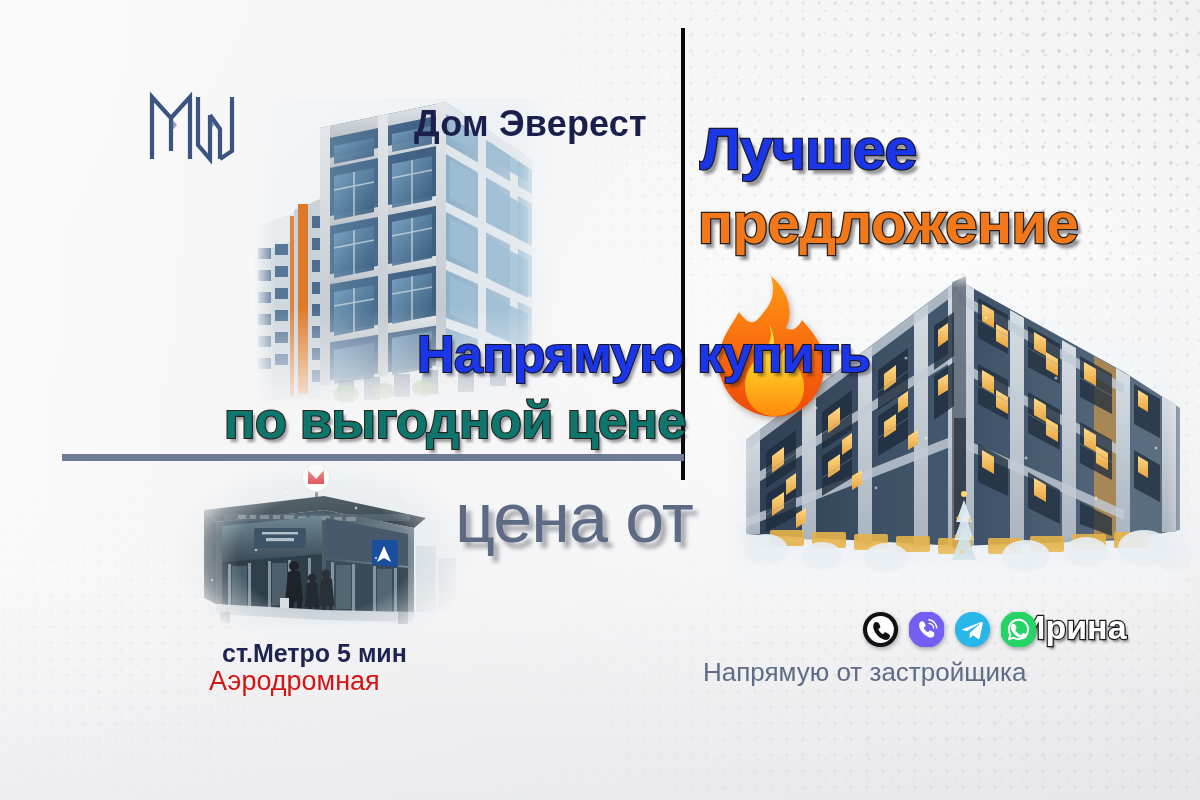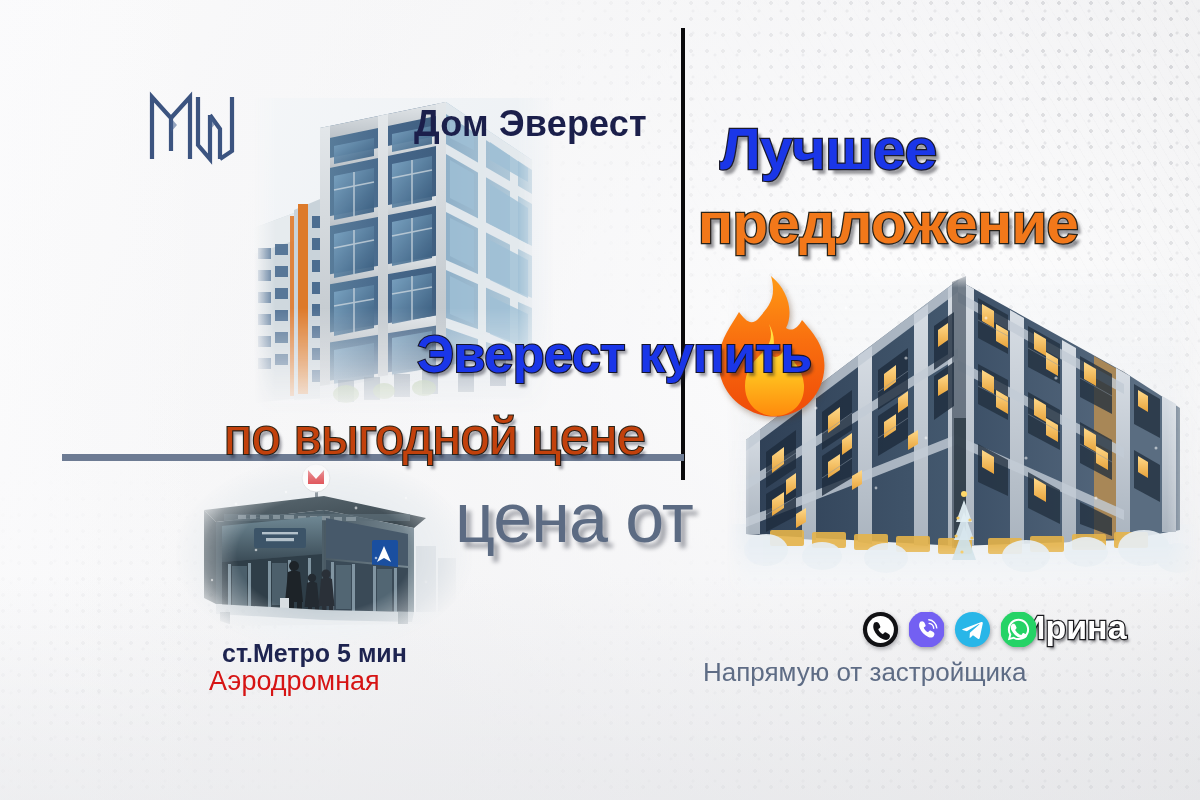--- a/index.html
+++ b/index.html
@@ -116,21 +116,21 @@
   .txt { position: absolute; white-space: nowrap; line-height: 1; }
 
   .t-project {
     left: 414px; top: 106px;
     font-size: 36px; font-weight: 700;
     color: #1b1f4b;
     letter-spacing: 0.2px;
   }
 
   .t-best {
-    left: 720px; top: 120px;
+    left: 700px; top: 120px;
     font-size: 58px; font-weight: 800;
     color: #1a36e8;
     -webkit-text-stroke: 2.5px #1a1a2e;
     paint-order: stroke fill;
     text-shadow: 4px 5px 3px rgba(30,30,40,0.45);
     letter-spacing: -0.5px;
   }
   .t-offer {
     left: 698px; top: 194px;
     font-size: 58px; font-weight: 700;
@@ -145,27 +145,26 @@
     left: 417px; top: 328px;
     font-size: 52px; font-weight: 800;
     color: #1a36e8;
     -webkit-text-stroke: 2.2px #15152b;
     paint-order: stroke fill;
     text-shadow: 3px 4px 3px rgba(25,25,40,0.42);
     letter-spacing: -0.5px;
   }
   .t-goodprice {
     left: 224px; top: 394px;
-    font-size: 52px; font-weight: 400;
-    color: #c2410c;
+    font-size: 52px; font-weight: 700;
+    color: #0f766e;
     -webkit-text-stroke: 2.2px #2a2418;
     paint-order: stroke fill;
     text-shadow: 3px 4px 3px rgba(25,25,40,0.42);
     letter-spacing: -0.5px;
-    margin-top: 16px;
   }
 
   .t-pricefrom {
     left: 455px; top: 483px;
     font-size: 70px; font-weight: 400;
     color: #5c6b83;
     text-shadow: 5px 6px 4px rgba(40,45,60,0.40);
     letter-spacing: -1px;
   }
   .t-priceval {
@@ -744,21 +743,21 @@
              c -1 -16 -12 -25 -20 -36
              c -3 8 -9 10 -13 6
              c 5 -11 3 -22 -2 -31 Z" fill="url(#flameInner)"></path>
   </svg>
 
   <div class="txt t-project">Дом Эверест</div>
 
   <div class="txt t-best">Лучшее</div>
   <div class="txt t-offer">предложение</div>
 
-  <div class="txt t-hurry">Эверест купить</div>
+  <div class="txt t-hurry">Напрямую купить</div>
   <div class="txt t-goodprice">по выгодной цене</div>
 
   <div class="txt t-pricefrom">цена от</div>
 
   <div class="txt t-metro">ст.Метро 5 мин</div>
   <div class="txt t-metroname">Аэродромная</div>
 
   <div class="txt t-developer">Напрямую от застройщика</div>
   <div class="txt t-agent">Ирина</div>
 

